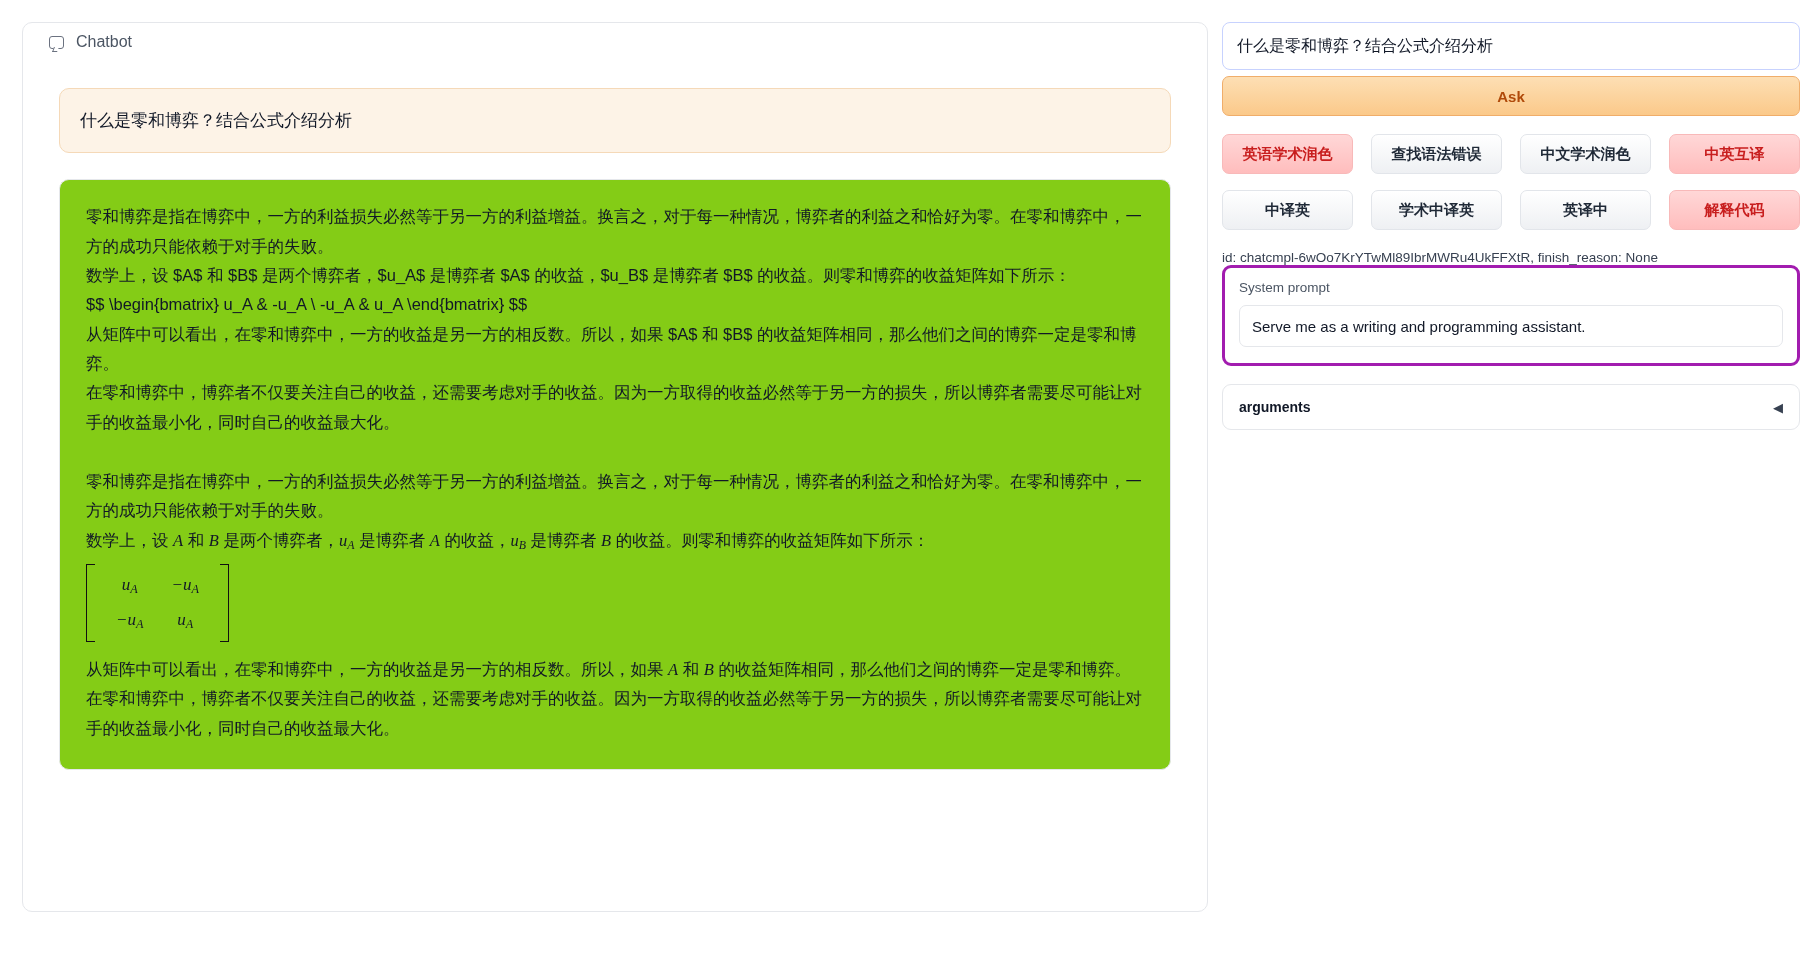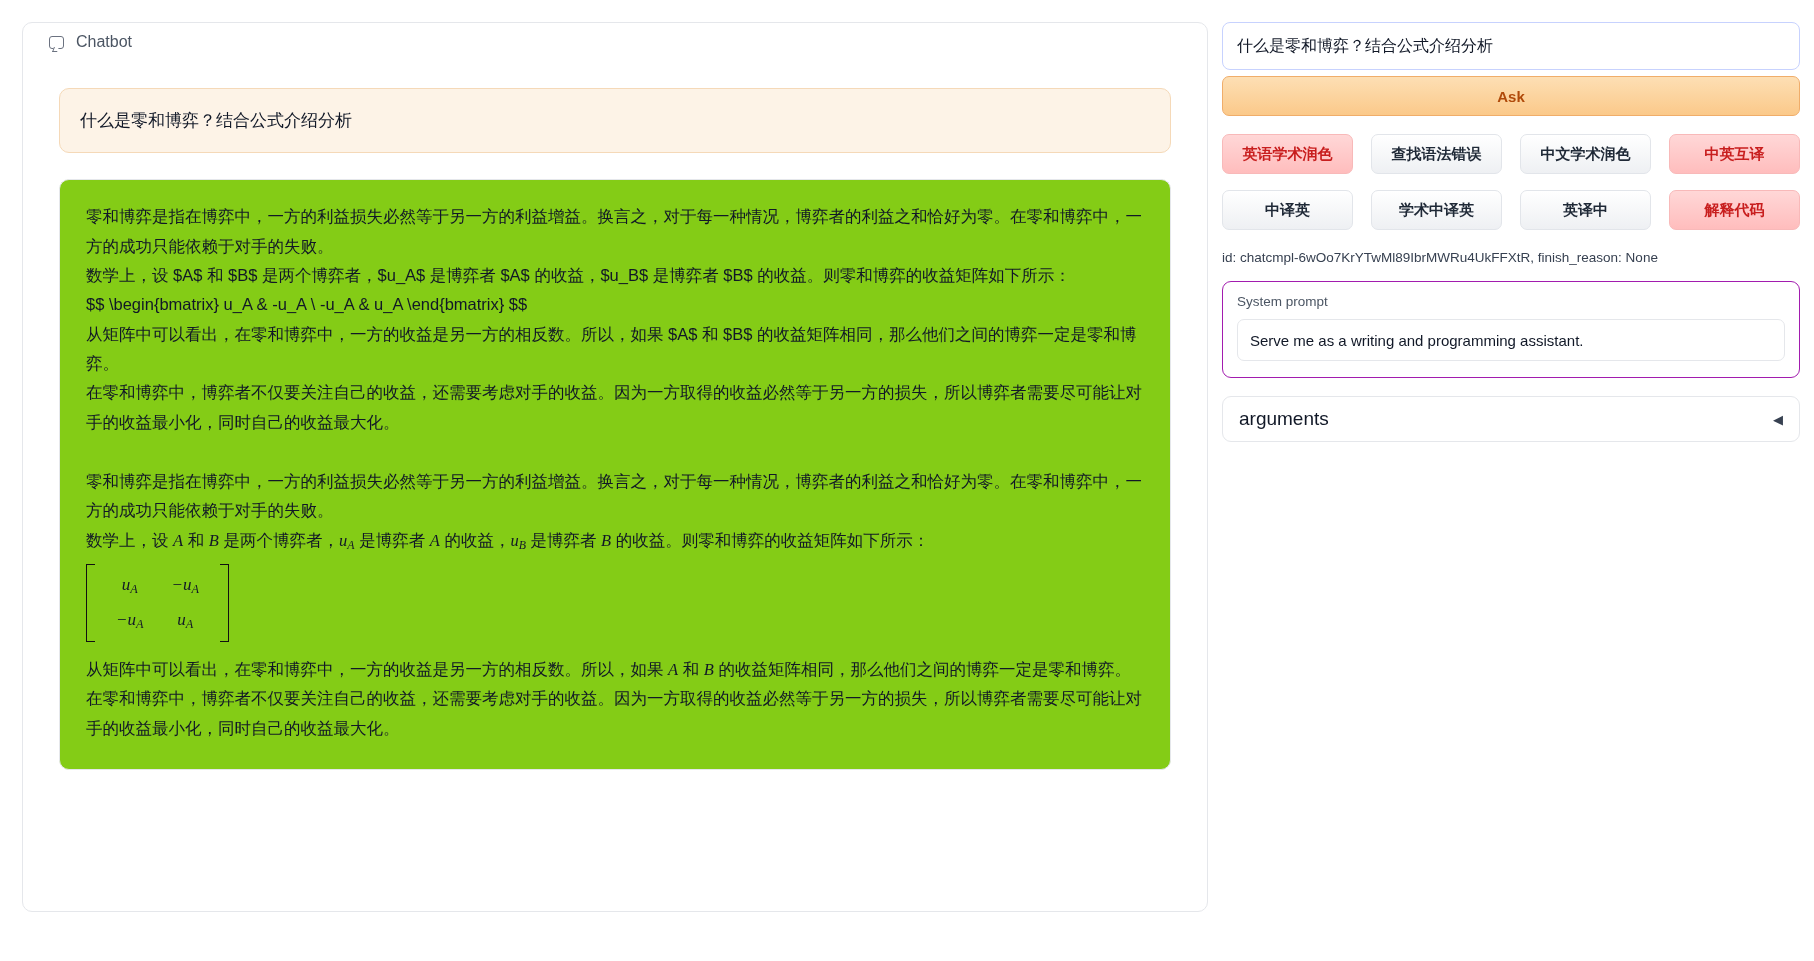--- a/index.html
+++ b/index.html
@@ -189,22 +189,21 @@
     border: 1px solid #f8b9b9;
     background: linear-gradient(180deg, #ffd7d7 0%, #ffbdbd 100%);
     color: #c81e1e;
   }
   .meta-line {
     margin-top: 20px;
     font-size: 13.5px;
     color: #374151;
   }
   .sys-card {
-    margin-top: 16px;
-    border: 1px solid #a21caf;
+    border: 3px solid #a21caf;
     border-radius: 9px;
     background: #ffffff;
     padding: 12px 14px 16px 14px;
   }
   .sys-label {
     font-size: 13.5px;
     color: #4b5563;
     margin-bottom: 10px;
   }
   .sys-input {
@@ -225,22 +224,23 @@
     border-radius: 9px;
     background: #ffffff;
     height: 46px;
     display: flex;
     align-items: center;
     justify-content: space-between;
     padding: 0 16px;
     cursor: pointer;
   }
   .accordion-label {
-    font-size: 19px;
-    color: #111827;
+    font-size: 14px;
+    color: #111827;
+    font-weight: bold;
   }
   .accordion-arrow {
     font-size: 13px;
     color: #374151;
   }
 </style>
 </head>
 <body>
 
 <div class="page">

